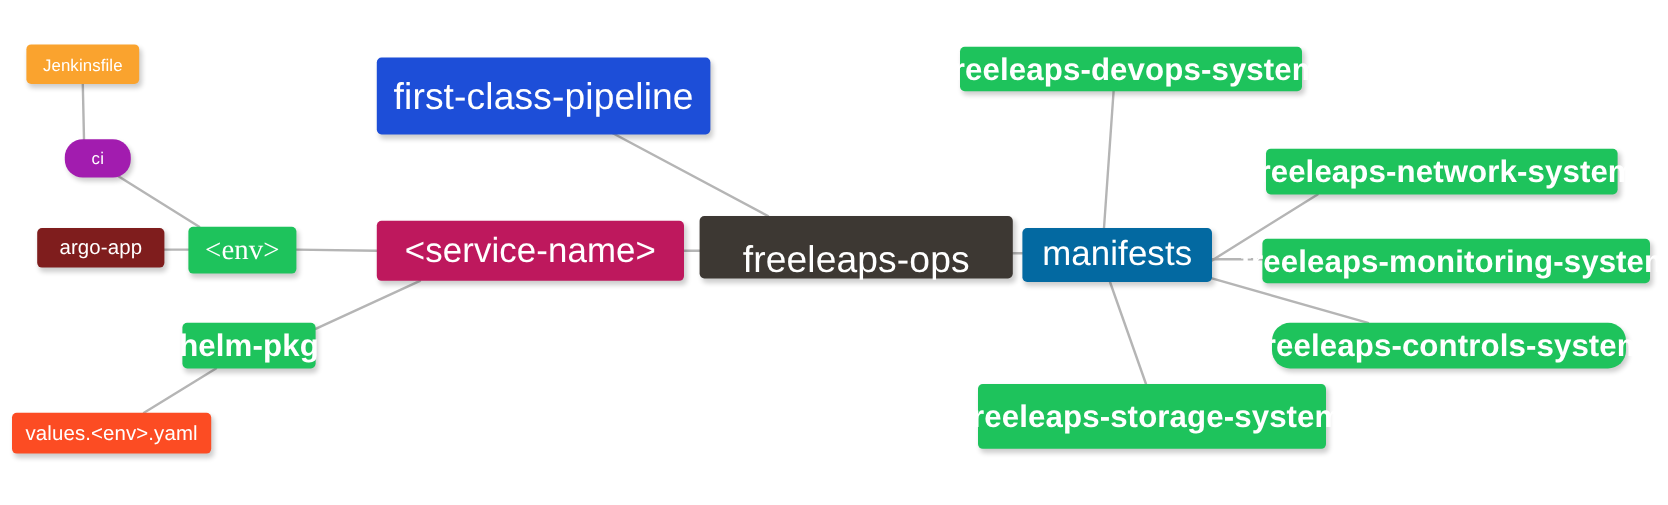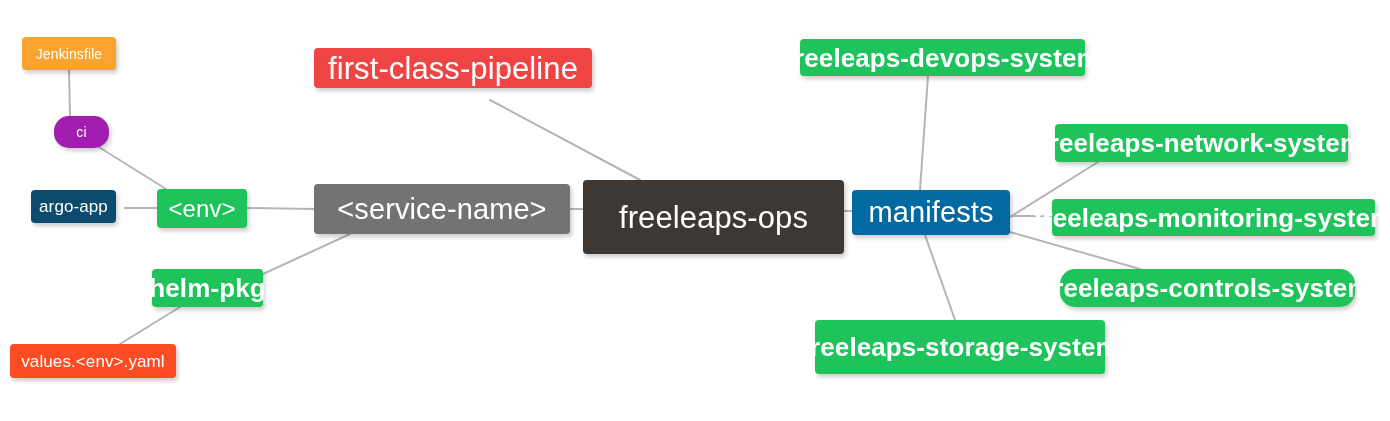--- a/index.html
+++ b/index.html
@@ -49,21 +49,21 @@
     user-select: none;
     cursor: default;
   }
   .node-label {
     display: block;
     white-space: nowrap;
   }
   
   .tier-root   { font-size: 31px; }
   .tier-major  { font-size: 29px; }
-  .tier-branch { font-size: 24px; }
+  .tier-branch { font-size: 24px; font-family: Liberation Serif, serif; }
   .tier-leaf   { font-size: 26px; font-weight: bold; }
   .tier-small  { font-size: 17px; }
   .tier-tiny   { font-size: 14px; }
 </style>
 </head>
 <body>
 
 <div id="mindmap">
 
   <svg id="edge-layer" width="1390" height="421" viewBox="0 0 1390 421" xmlns="http://www.w3.org/2000/svg">
@@ -83,39 +83,39 @@
       <line x1="925" y1="223" x2="955" y2="308" class="edge" stroke="#b5b5b5"></line>
     </svg>
 
   <div id="node-layer">
       <div class="node tier-tiny" style="left: 22px; top: 25px; width: 94px; height: 33px; background: rgb(250, 163, 46);">
         <span class="node-label">Jenkinsfile</span>
       </div>
       <div class="node tier-tiny" style="left: 54px; top: 104px; width: 55px; height: 32px; background: #a21caf; border-radius: 15px;">
         <span class="node-label">ci</span>
       </div>
-      <div class="node tier-small" style="left: 31px; top: 178px; width: 85px; height: 33px; background: #0c4a6e;">
+      <div class="node tier-small" style="left: 31px; top: 178px; width: 106px; height: 33px; background: #7f1d1d;">
         <span class="node-label">argo-app</span>
       </div>
       <div class="node tier-branch" style="left: 157px; top: 177px; width: 90px; height: 39px; background: rgb(30, 195, 92);">
         <span class="node-label">&lt;env&gt;</span>
       </div>
       <div class="node tier-leaf" style="left: 152px; top: 257px; width: 111px; height: 38px; background: rgb(30, 195, 92);">
         <span class="node-label">helm-pkg</span>
       </div>
       <div class="node tier-small" style="left: 10px; top: 332px; width: 166px; height: 34px; background: rgb(252, 76, 35);">
         <span class="node-label">values.&lt;env&gt;.yaml</span>
       </div>
-      <div class="node tier-root" style="left: 314px; top: 36px; width: 278px; height: 40px; background: #ef4444;">
+      <div class="node tier-root" style="left: 314px; top: 36px; width: 278px; height: 64px; background: #1d4ed8;">
         <span class="node-label">first-class-pipeline</span>
       </div>
-      <div class="node tier-major" style="left: 314px; top: 172px; width: 256px; height: 50px; background: #737373;">
+      <div class="node tier-major" style="left: 314px; top: 172px; width: 256px; height: 50px; background: #be185d;">
         <span class="node-label">&lt;service-name&gt;</span>
       </div>
-      <div class="node tier-root" style="left: 583px; top: 168px; width: 261px; height: 74px; background: rgb(61, 56, 51);">
+      <div class="node tier-root" style="left: 583px; top: 168px; width: 261px; height: 52px; background: rgb(61, 56, 51); align-items: flex-end;">
         <span class="node-label">freeleaps-ops</span>
       </div>
       <div class="node tier-major" style="left: 852px; top: 178px; width: 158px; height: 45px; background: #0369a1;">
         <span class="node-label">manifests</span>
       </div>
       <div class="node tier-leaf" style="left: 800px; top: 27px; width: 285px; height: 37px; background: rgb(30, 195, 92);">
         <span class="node-label">freeleaps-devops-system</span>
       </div>
       <div class="node tier-leaf" style="left: 1055px; top: 112px; width: 293px; height: 38px; background: rgb(30, 195, 92);">
         <span class="node-label">freeleaps-network-system</span>

